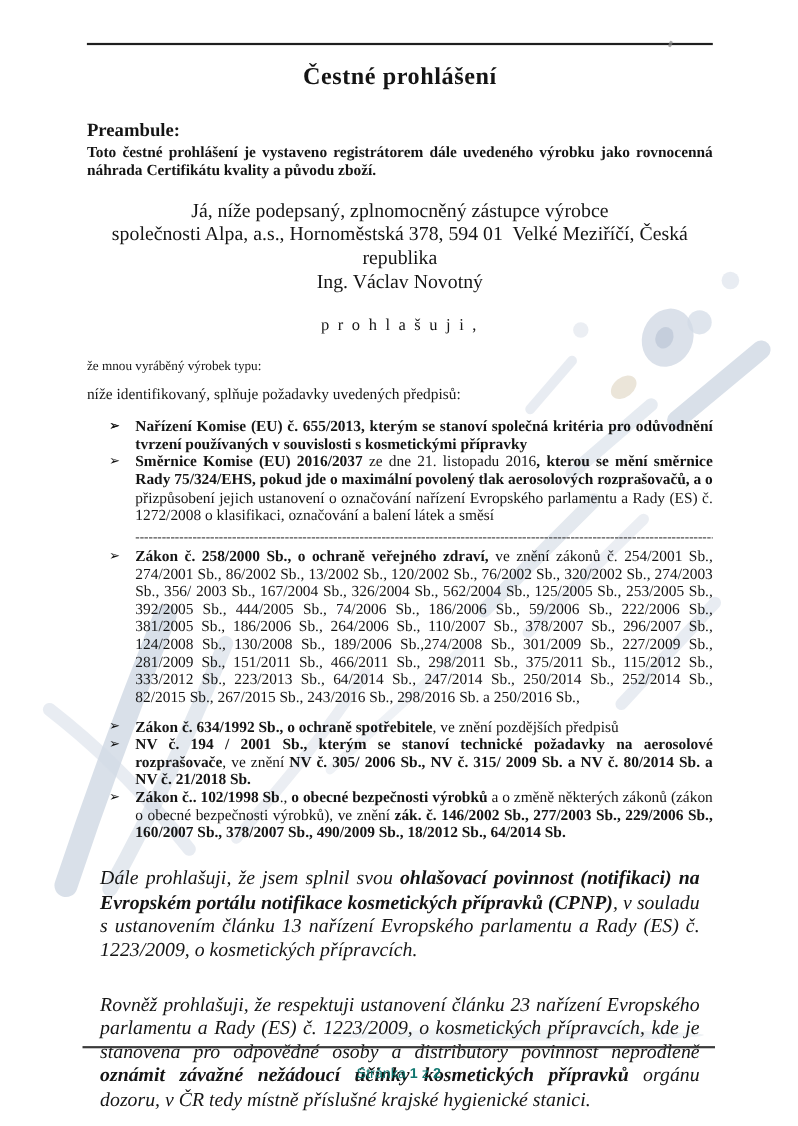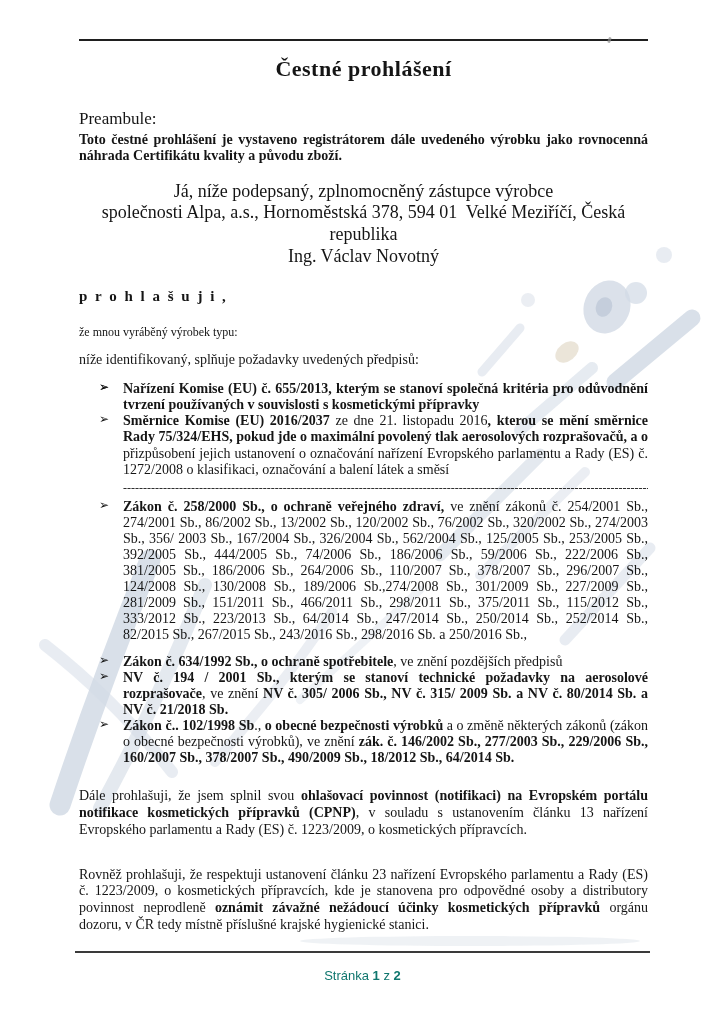--- a/index.html
+++ b/index.html
@@ -15,44 +15,44 @@
   .content{position:absolute;left:79px;top:0;width:569px;z-index:1;}
   .top-rule{height:2px;background:#1f1f1f;margin-top:39px;}
   .title{
     margin:15px 0 0 0;text-align:center;
     font-size:22px;font-weight:bold;letter-spacing:.5px;
   }
   .artifact{
     position:absolute;left:529px;top:37px;width:3px;height:6px;
     background:#8a8a8a;border-radius:2px;transform:rotate(20deg);opacity:.7;
   }
-  .preamble-heading{margin:27px 0 0 0;font-size:17px;font-weight:normal;}
+  .preamble-heading{margin:27px 0 0 0;font-size:17px;font-weight:bold;}
   .preamble-text{margin:3px 0 16px 0;font-size:14px;line-height:1.17;font-weight:bold;text-align:justify;}
   .centered-block{margin-top:11px;text-align:center;font-size:18px;line-height:1.2;}
-  .verb{margin-top:21px;font-size:15px;font-weight:bold;letter-spacing:2px;}
+  .verb{margin-top:21px;text-align:center;font-size:15px;font-weight:normal;letter-spacing:2px;}
   .intro{margin:20px 0 0 0;font-size:12px;}
   .product{
     margin-top:6px;text-align:center;font-size:17.5px;font-weight:bold;
     text-decoration:underline;
   }
   .compliance{margin:12px 0 0 0;font-size:14px;}
   .list{margin-top:13px;}
   .li{
     position:relative;padding-left:44px;
     font-size:14px;line-height:1.15;text-align:justify;
   }
   .li .arrow{
     position:absolute;left:20px;top:0px;font-size:12px;color:#111;
   }
   .dashes{
     padding-left:44px;font-size:12px;letter-spacing:0px;
     white-space:nowrap;overflow:hidden;color:#222;margin:3px 0 3px 0;
   }
   .gap-top{margin-top:10px;}
-  .closing{margin:0;font-size:14px;line-height:1.2;text-align:justify;}
+  .closing{margin:12px;font-size:18px;line-height:1.2;text-align:justify;font-style:italic;}
   .closing.first{margin-top:22px;}
   .closing.second{margin-top:28px;}
   b{font-weight:bold;}
   .footer{position:absolute;left:75px;width:575px;top:951px;z-index:1;}
   .footer-rule{height:1.5px;background:#3a3a3a;}
   .footer-text{
     margin-top:15px;text-align:center;
     font-family:"Liberation Sans", sans-serif;font-size:13px;color:#0f766e;
   }
 </style>

